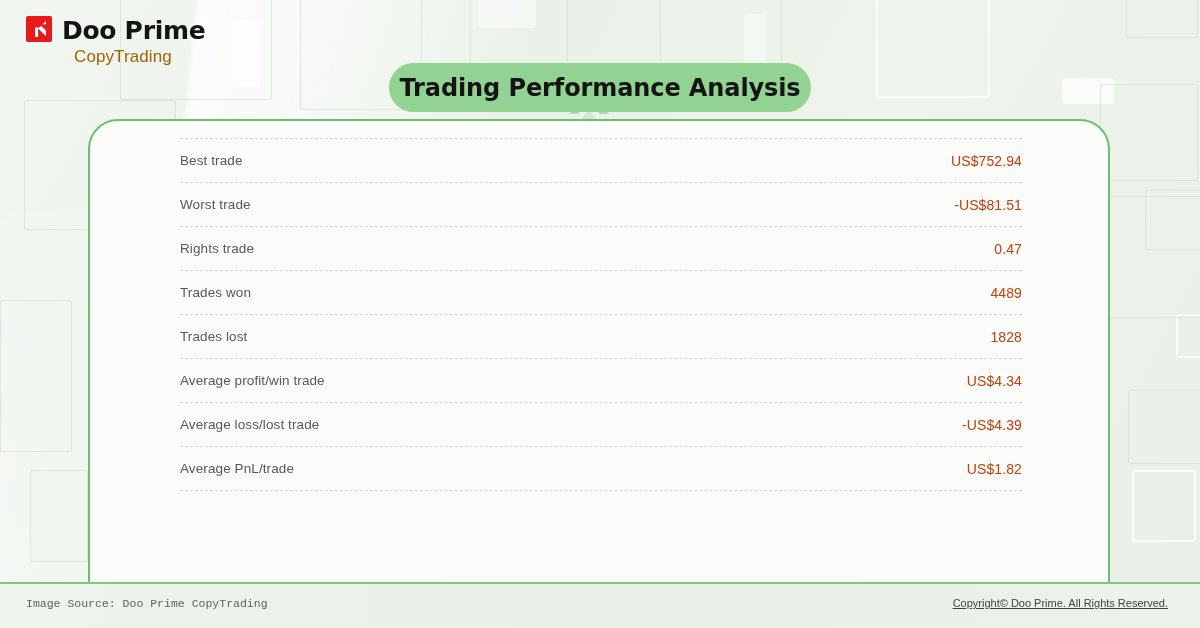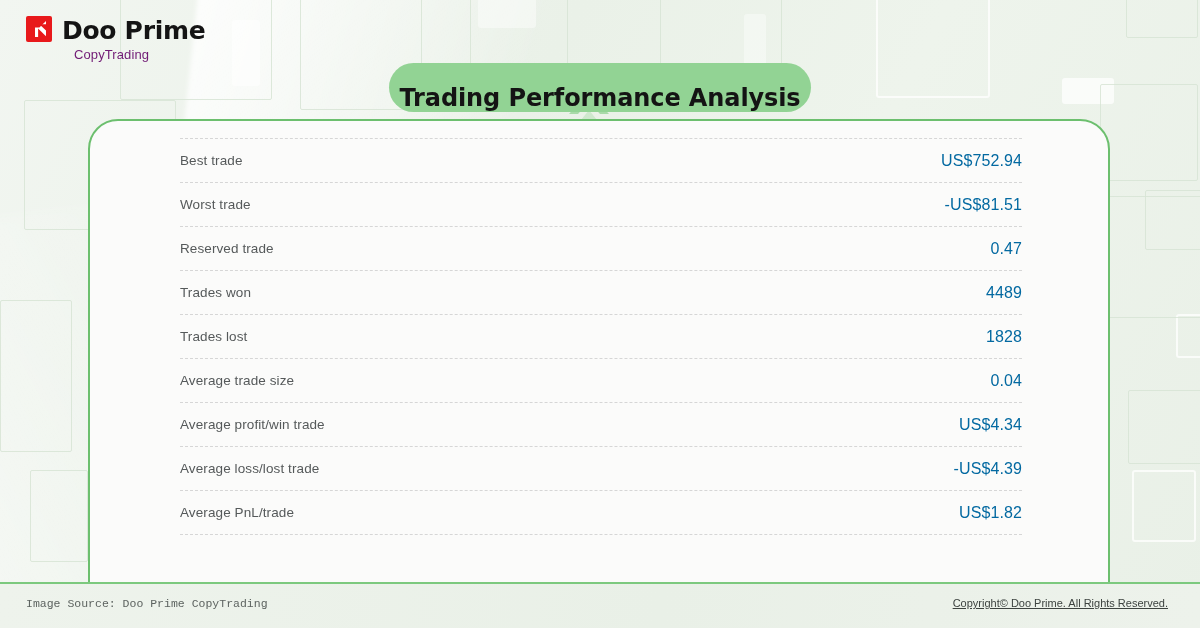--- a/index.html
+++ b/index.html
@@ -36,28 +36,28 @@
   .logo-row{display:flex;align-items:flex-start;gap:10px;}
   .logo-mark{
     width:26px;height:26px;background:#e8191b;border-radius:2px;position:relative;overflow:hidden;
   }
   .logo-mark svg{position:absolute;left:0;top:0;}
   .logo-text{
     font-size:25px;font-weight:bold;color:#141414;letter-spacing:-0.3px;
     font-family:"DejaVu Sans","Liberation Sans",sans-serif;
   }
   .logo-sub{
-    margin-left:48px;margin-top:2px;font-size:13px;color:#701a75;letter-spacing:.1px;
+    margin-left:48px;margin-top:2px;font-size:17px;color:#a16207;letter-spacing:.1px;
   }
 
   
   .pill{
     position:absolute;left:389px;top:63px;width:422px;height:49px;
     background:#92d394;border-radius:26px;
-    display:flex;align-items:flex-end;justify-content:center;
+    display:flex;align-items:center;justify-content:center;
     z-index:5;
   }
   .pill-text{
     font-size:24px;font-weight:bold;color:#141414;letter-spacing:-0.1px;
     font-family:"DejaVu Sans","Liberation Sans",sans-serif;
   }
   .chevron-wm{
     position:absolute;left:566px;top:88px;width:46px;height:52px;z-index:2;opacity:.55;
   }
 
@@ -68,21 +68,21 @@
     box-sizing:border-box;overflow:hidden;z-index:4;
   }
   .table{position:absolute;left:90px;top:17px;width:842px;}
   .row{
     height:43px;display:flex;align-items:center;justify-content:space-between;
     border-top:1px dashed #d6d6d6;
   }
   .row:first-child{border-top:1px dashed #d6d6d6;}
   .row:last-child{border-bottom:1px dashed #d6d6d6;}
   .lbl{font-size:13.5px;color:#55595a;letter-spacing:.1px;}
-  .val{font-size:16px;color:#0369a1;letter-spacing:.1px;text-align:right;}
+  .val{font-size:14px;color:#c2410c;letter-spacing:.1px;text-align:right;}
 
   
   .footer-line{
     position:absolute;left:0;top:582px;width:1200px;height:2px;background:#7cc97e;z-index:6;
   }
   .footer{
     position:absolute;left:0;top:584px;width:1200px;height:44px;
     background:linear-gradient(95deg,#eef3ec 0%,#e9f0e7 55%,#edf2eb 100%);
     z-index:6;
   }
@@ -149,34 +149,30 @@
   <div class="table" id="stats-table">
       <div class="row">
         <span class="lbl">Best trade</span>
         <span class="val">US$752.94</span>
       </div>
       <div class="row">
         <span class="lbl">Worst trade</span>
         <span class="val">-US$81.51</span>
       </div>
       <div class="row">
-        <span class="lbl">Reserved trade</span>
+        <span class="lbl">Rights trade</span>
         <span class="val">0.47</span>
       </div>
       <div class="row">
         <span class="lbl">Trades won</span>
         <span class="val">4489</span>
       </div>
       <div class="row">
         <span class="lbl">Trades lost</span>
         <span class="val">1828</span>
-      </div>
-      <div class="row">
-        <span class="lbl">Average trade size</span>
-        <span class="val">0.04</span>
       </div>
       <div class="row">
         <span class="lbl">Average profit/win trade</span>
         <span class="val">US$4.34</span>
       </div>
       <div class="row">
         <span class="lbl">Average loss/lost trade</span>
         <span class="val">-US$4.39</span>
       </div>
       <div class="row">

